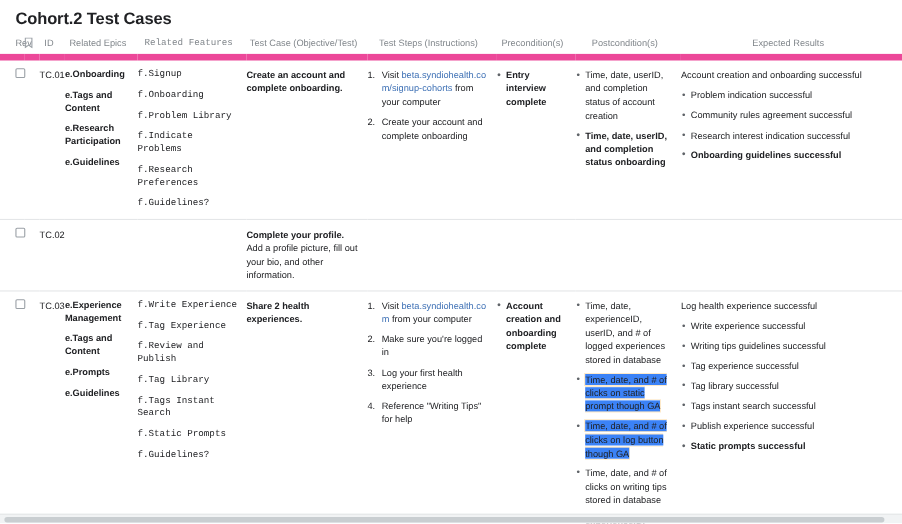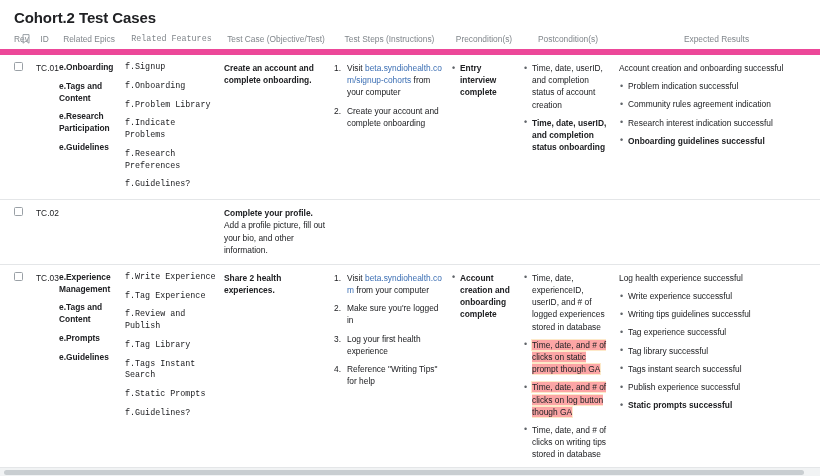--- a/index.html
+++ b/index.html
@@ -117,21 +117,21 @@
     line-height: 1.45;
   }
   ul.bul > li:last-child { margin-bottom: 0; font-weight: bold; }
   ul.bul > li::before {
     content: "\2022";
     position: absolute; left: 1px; top: -0.5px;
     color: #5f6368;
     font-size: 9px;
   }
   ul.bul > li.hl > span.hlt {
-    background: #fca5a5;
+    background: #3b82f6;
     box-shadow: 0 0 0 1px #fde9c9;
   }
 
   .exp-head { margin-bottom: 6px; line-height: 1.45; }
 
   .scrollbar-track {
     position: absolute;
     left: 0; bottom: 0;
     width: 820px; height: 9px;
     background: #f1f3f4;
@@ -207,21 +207,21 @@
           <td class="c-post">
             <ul class="bul">
               <li><span>Time, date, userID, and completion status of account creation</span></li>
               <li><span>Time, date, userID, and completion status onboarding</span></li>
             </ul>
           </td>
           <td class="c-exp">
             <div class="exp-head">Account creation and onboarding successful</div>
             <ul class="bul">
               <li>Problem indication successful</li>
-              <li>Community rules agreement indication</li>
+              <li>Community rules agreement successful</li>
               <li>Research interest indication successful</li>
               <li>Onboarding guidelines successful</li>
             </ul>
           </td>
         </tr>
         <tr>
           <td class="c-rev"><span class="chk"></span></td>
           <td class="c-flag"></td>
           <td class="c-id">TC.02</td>
           <td class="c-epics"></td>

